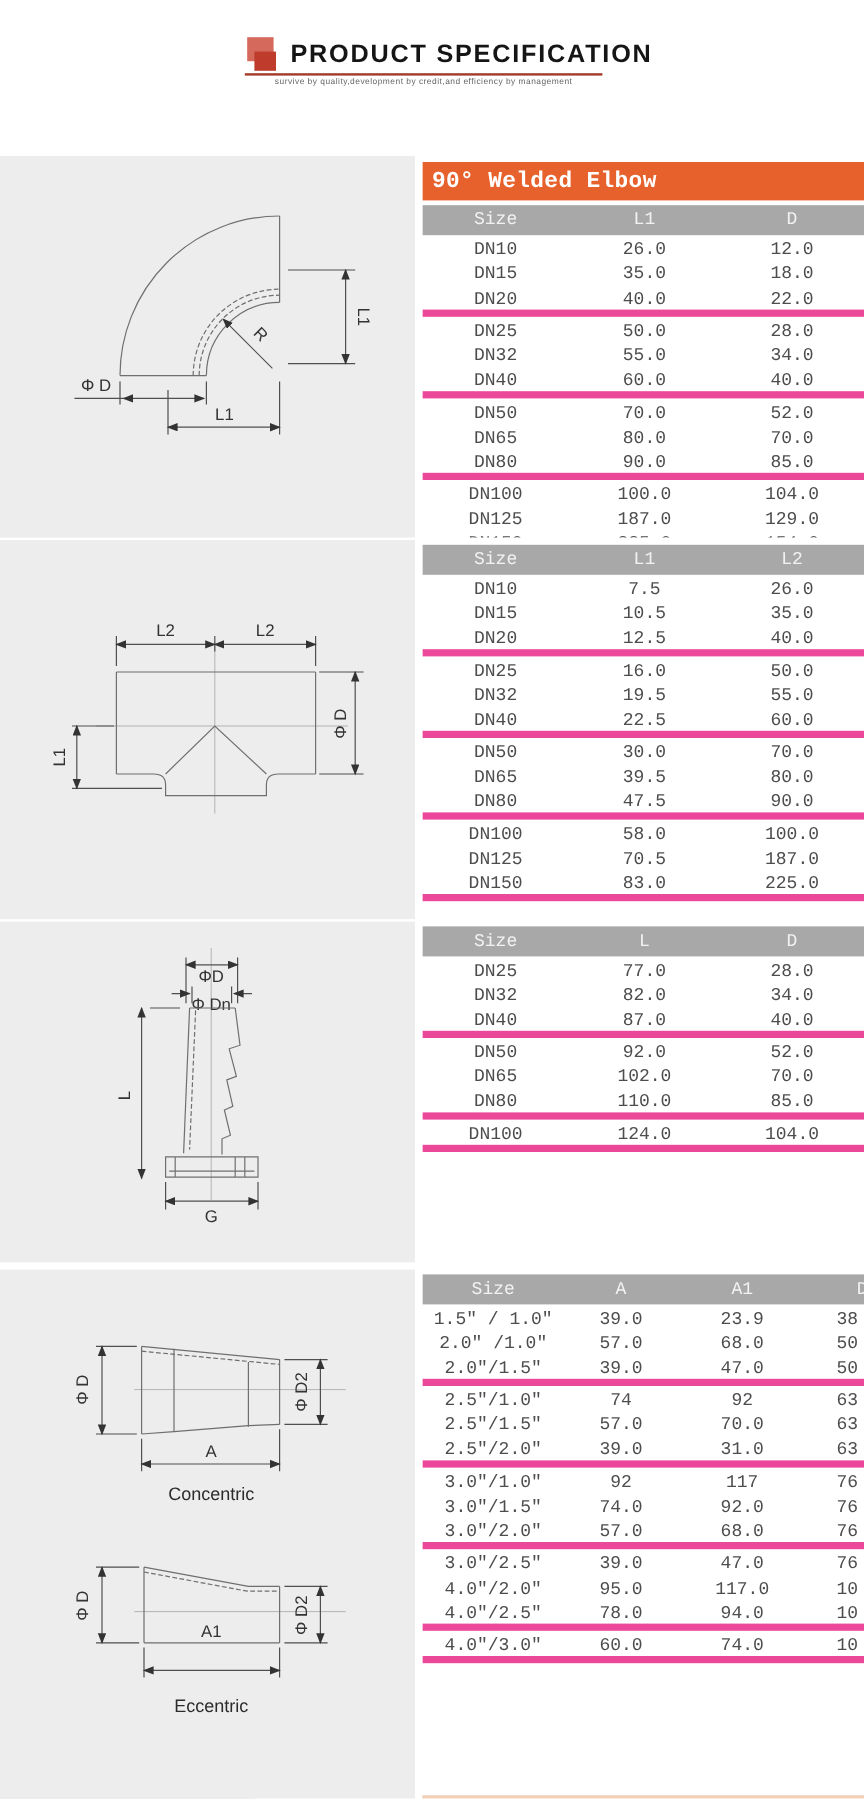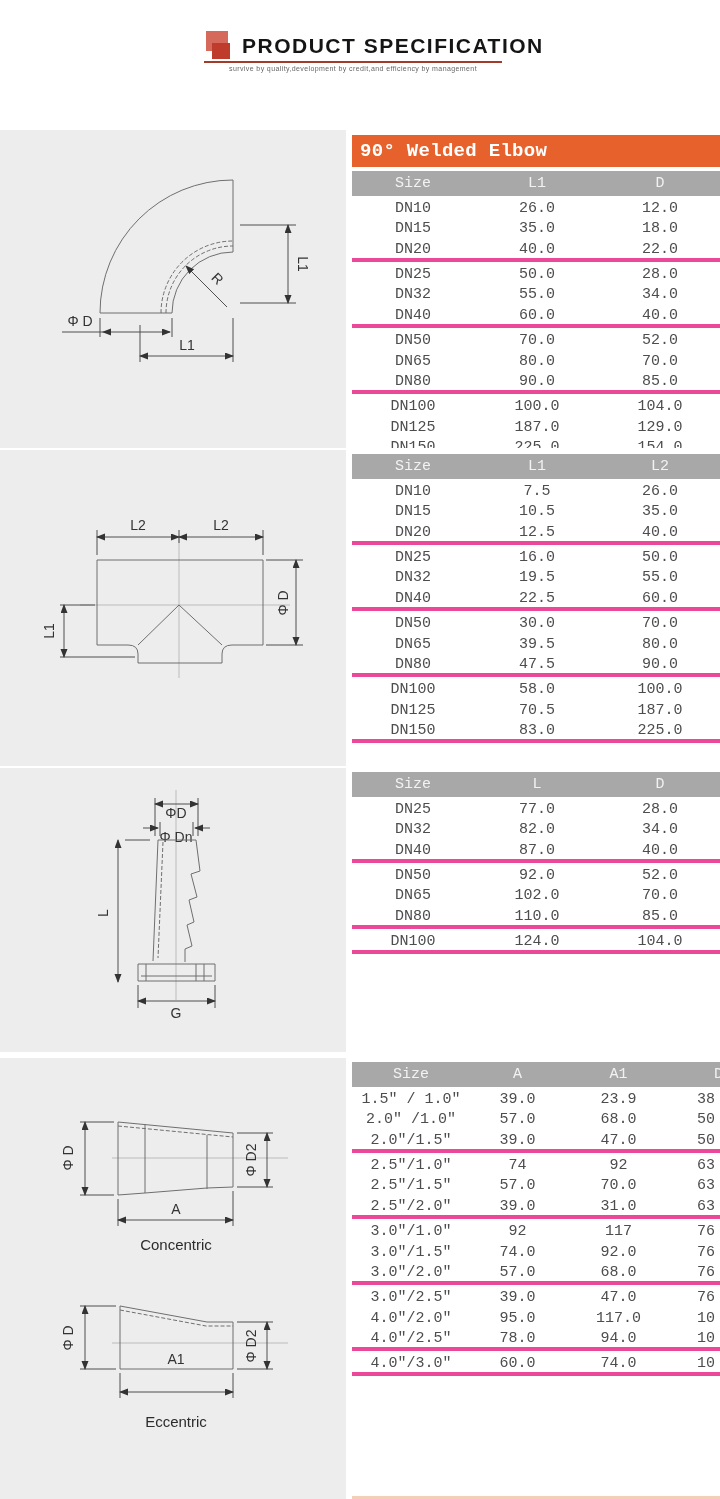--- a/index.html
+++ b/index.html
@@ -20,21 +20,21 @@
   .sec4{top:1058px;height:441px;}
   .panel{width:346px;height:100%;background:#ededed;flex:none;}
   .gutter{width:6px;flex:none;background:#fff;}
   .right{width:368px;flex:none;overflow:hidden;background:#fff;font-family:Liberation Mono, monospace;}
 
   
   .tbar{margin-top:5px;height:32px;background:#e7612c;color:#fff;font-size:19px;font-weight:600;
         display:flex;align-items:center;padding-left:8px;letter-spacing:.3px;}
   .thead{margin-top:4px;height:25px;background:#a8a8a8;color:#f2f2f2;font-size:15px;display:flex;align-items:center;}
   .trow{display:flex;height:20.7px;align-items:flex-end;font-size:15px;color:#4d4d4d;}
-  .group-end{border-bottom:4px solid #ec4899;}
+  .group-end{border-bottom:6px solid #ec4899;}
   .cell{text-align:center;flex:none;}
   .cols3 .c0{width:122px;} .cols3 .c1{width:126px;} .cols3 .c2{width:120px;}
   .cols4 .c0{width:118px;} .cols4 .c1{width:95px;} .cols4 .c2{width:107px;}
   .cols4 .c3{width:60px;text-align:left;padding-left:25px;white-space:nowrap;}
   .cols4 .thead .c3{padding-left:42px;}
 
   
   svg{display:block;}
   svg .ln{stroke:#6f6f6f;stroke-width:1;fill:none;}
   svg .dim{stroke:#4f4f4f;stroke-width:1;fill:none;}

